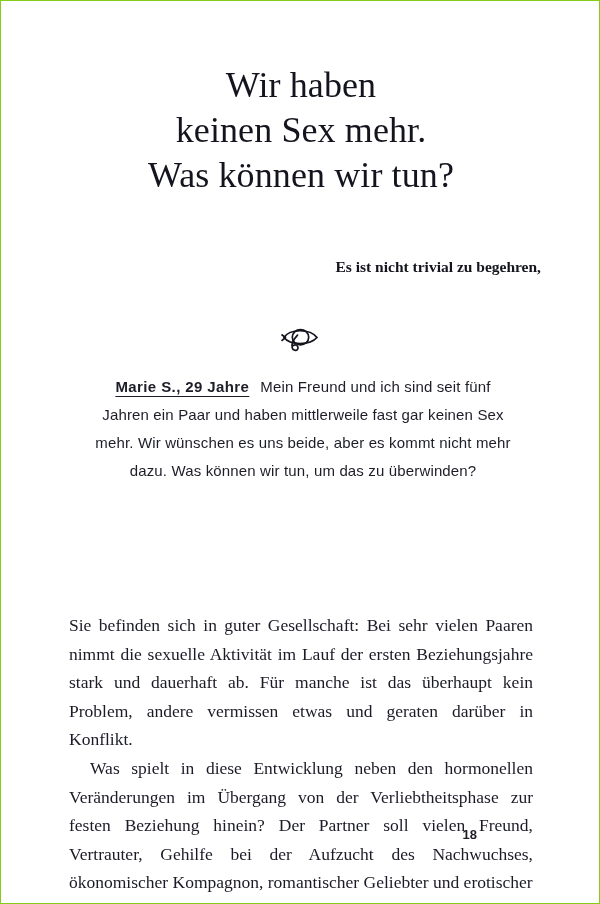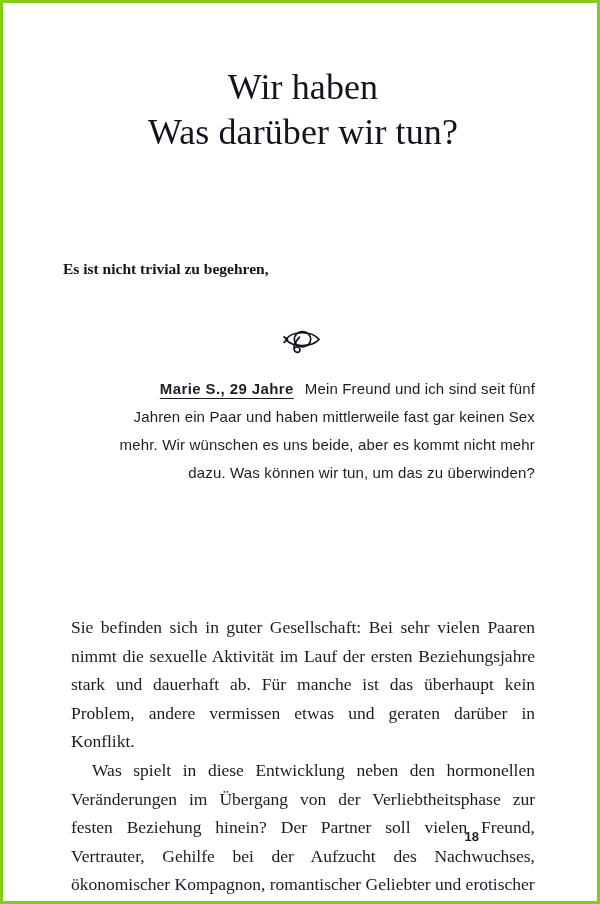--- a/index.html
+++ b/index.html
@@ -9,21 +9,21 @@
   }
   body {
     font-family: "Liberation Serif", serif;
   }
   .page {
     position: relative;
     width: 600px;
     height: 904px;
     background: #ffffff;
     box-sizing: border-box;
-    border: 3px solid #84cc16;
+    border: 1px solid #84cc16;
     overflow: hidden;
   }
 
   
   .title-block {
     position: absolute;
     left: 60px;
     top: 62px;
     width: 480px;
     text-align: center;
@@ -36,21 +36,21 @@
     letter-spacing: 0.1px;
     white-space: nowrap;
   }
 
   
   .subtitle-block {
     position: absolute;
     left: 60px;
     top: 253px;
     width: 480px;
-    text-align: left;
+    text-align: right;
   }
   .subtitle-line {
     font-family: "Liberation Serif", serif;
     font-weight: bold;
     font-size: 15.5px;
     line-height: 25px;
     color: #14141e;
     white-space: nowrap;
   }
 
@@ -68,23 +68,22 @@
   
   .question-block {
     position: absolute;
     left: 92px;
     top: 372px;
     width: 420px;
     font-family: "Liberation Sans", sans-serif;
     font-size: 15px;
     line-height: 28px;
     color: #1d1d28;
-    text-align: right;
+    text-align: center;
     letter-spacing: 0.15px;
-    margin-left: 20px;
   }
   .asker-name {
     font-weight: bold;
     text-decoration: underline;
     text-underline-offset: 4px;
     letter-spacing: 0.4px;
     padding-right: 2px;
   }
   .asker-gap { display: inline-block; width: 9px; }
 
@@ -121,21 +120,22 @@
     color: #1d1d28;
   }
 </style>
 </head>
 <body>
 
 <div class="page">
 
   <div class="title-block">
     <div class="title-line">Wir haben</div>
-    <div class="title-line">Was darüber wir tun?</div>
+    <div class="title-line">keinen Sex mehr.</div>
+    <div class="title-line">Was können wir tun?</div>
   </div>
 
   <div class="subtitle-block">
     <div class="subtitle-line">Es ist nicht trivial zu begehren,</div>
   </div>
 
   <div class="ornament">
     <span>
       <svg width="42" height="34" viewBox="0 0 42 34" fill="none" xmlns="http://www.w3.org/2000/svg">
         <path d="M4 14.5 C10 5.5, 30 5.5, 37 14.5 C30 22.5, 10 22.5, 4 14.5 Z" stroke="#14141e" stroke-width="1.7" fill="none"></path>

